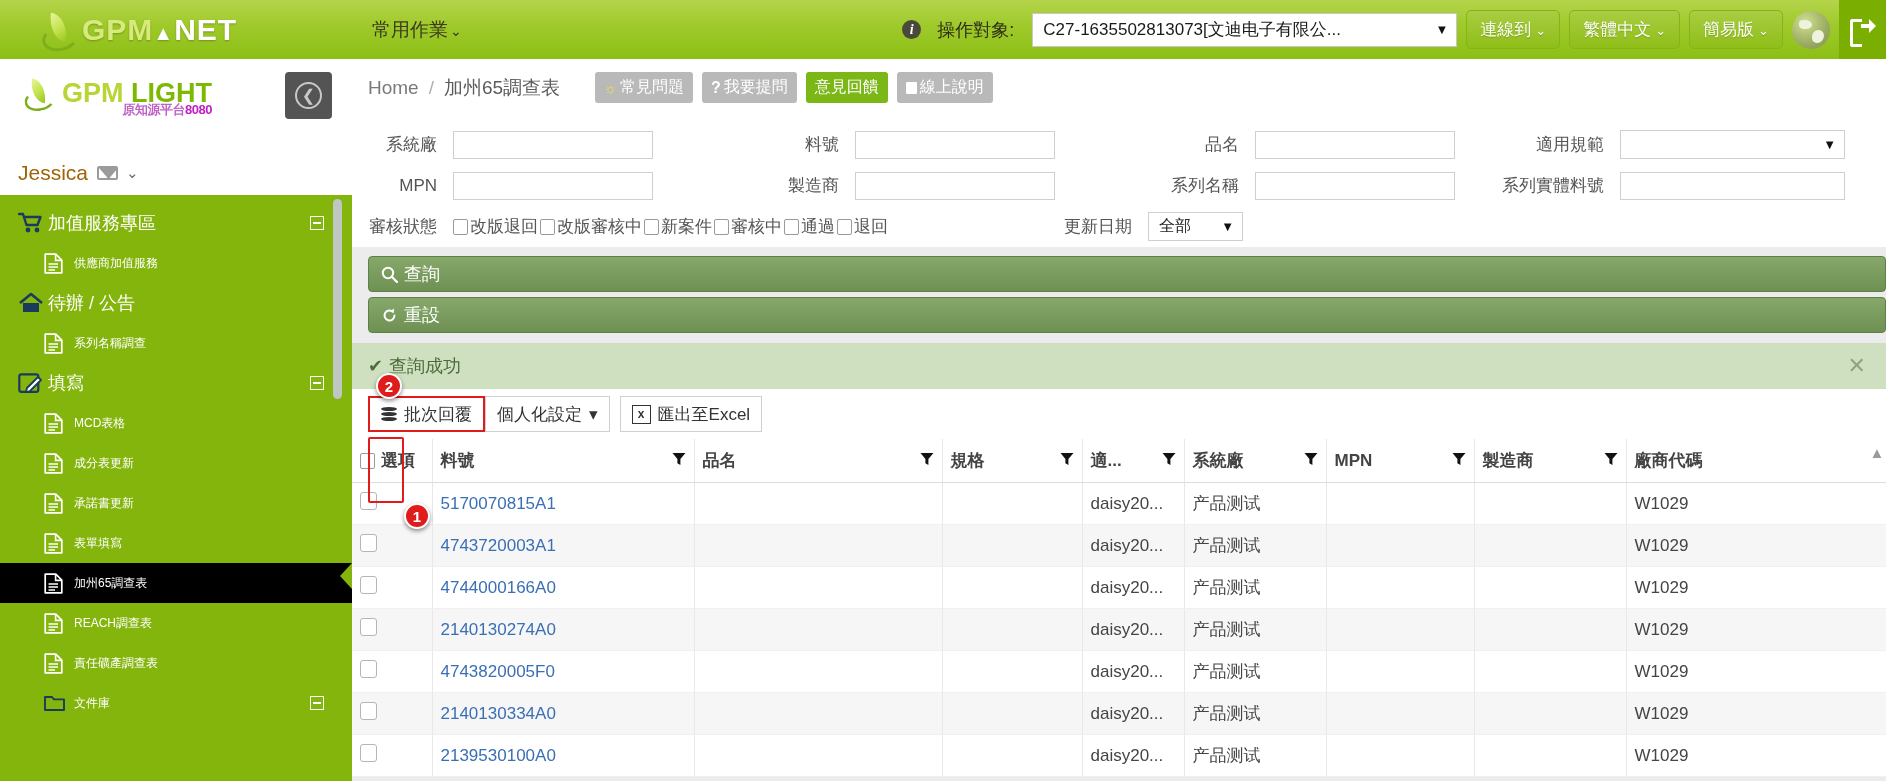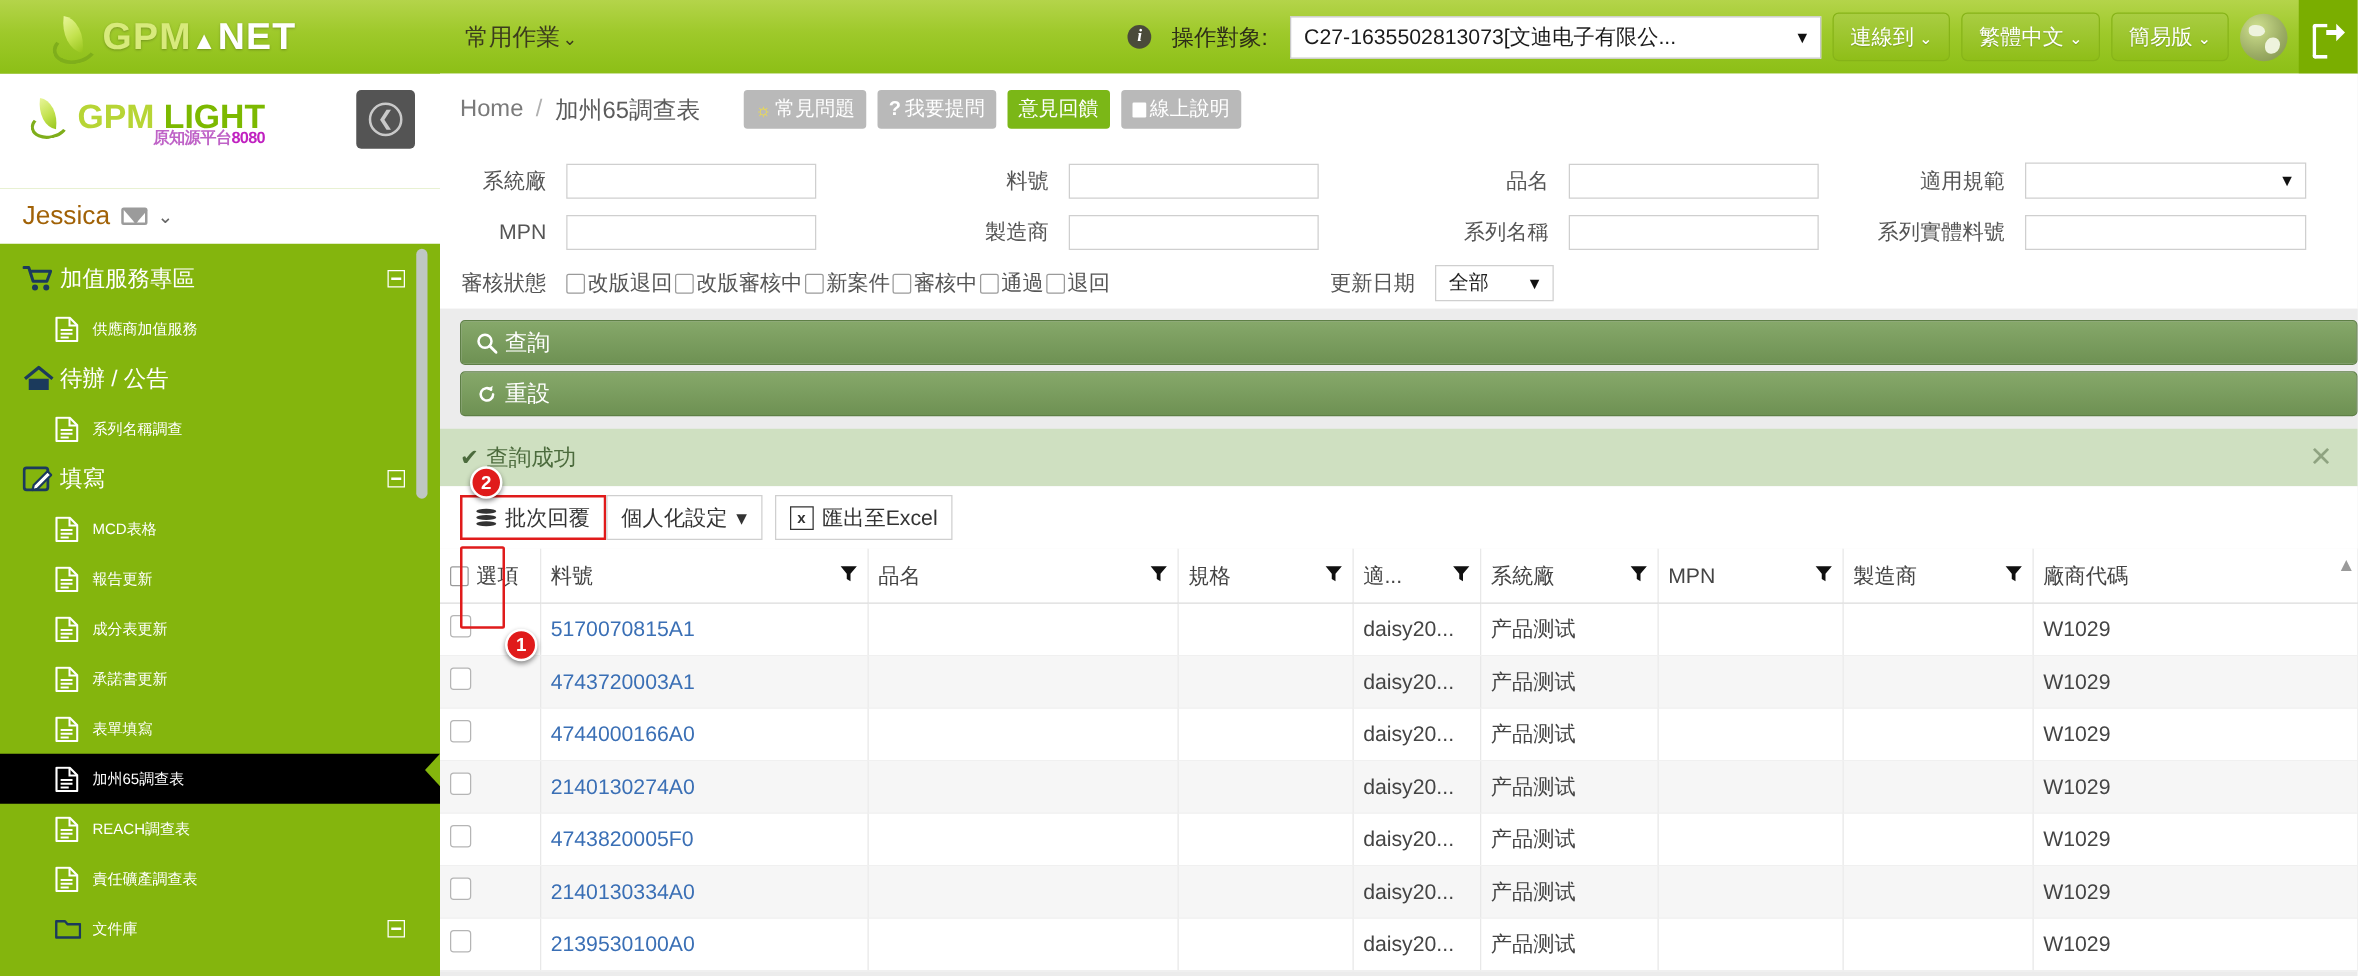--- a/index.html
+++ b/index.html
@@ -260,21 +260,21 @@
   .badge {
     position: absolute; width: 26px; height: 26px; border-radius: 50%;
     background: #e01b1b; color: #fff; font-size: 15px; font-weight: bold;
     display: flex; align-items: center; justify-content: center;
     border: 2px solid #fff; box-shadow: 0 2px 4px rgba(0,0,0,.45); z-index: 30;
   }
   
   .grid-wrap { background: #fff; position: relative; }
   table.grid { border-collapse: collapse; width: 1534px; table-layout: fixed; }
   table.grid th {
-    font-size: 17px; color: #444; font-weight: normal; text-align: left;
+    font-size: 17px; color: #444; font-weight: bold; text-align: left;
     padding: 10px 8px; border-bottom: 1px solid #dcdcdc;
     border-right: 1px solid #e8e8e8; background: #fff; white-space: nowrap;
   }
   table.grid th .th-in { display: flex; align-items: center; }
   table.grid th .funnel { margin-left: auto; }
   table.grid td {
     font-size: 17px; color: #444; padding: 9px 8px;
     border-right: 1px solid #e8e8e8; border-bottom: 1px solid #f0f0f0;
     white-space: nowrap; overflow: hidden;
   }
@@ -420,32 +420,20 @@
         <span class="nav-ico">
           <svg width="19" height="21" viewBox="0 0 19 21">
             <path d="M1.2 1.2h10.6l6 6v12.6H1.2z" fill="none" stroke="#fff" stroke-width="1.7" stroke-linejoin="round"></path>
             <path d="M11.6 1.4v6h6" fill="none" stroke="#fff" stroke-width="1.6"></path>
             <line x1="4.5" y1="11" x2="14" y2="11" stroke="#fff" stroke-width="1.5"></line>
             <line x1="4.5" y1="14" x2="14" y2="14" stroke="#fff" stroke-width="1.5"></line>
             <line x1="4.5" y1="17" x2="11" y2="17" stroke="#fff" stroke-width="1.5"></line>
           </svg>
         </span>
         <span class="nav-label">MCD表格</span>
-      </div>
-      <div class="nav-item sub">
-        <span class="nav-ico">
-          <svg width="19" height="21" viewBox="0 0 19 21">
-            <path d="M1.2 1.2h10.6l6 6v12.6H1.2z" fill="none" stroke="#fff" stroke-width="1.7" stroke-linejoin="round"></path>
-            <path d="M11.6 1.4v6h6" fill="none" stroke="#fff" stroke-width="1.6"></path>
-            <line x1="4.5" y1="11" x2="14" y2="11" stroke="#fff" stroke-width="1.5"></line>
-            <line x1="4.5" y1="14" x2="14" y2="14" stroke="#fff" stroke-width="1.5"></line>
-            <line x1="4.5" y1="17" x2="11" y2="17" stroke="#fff" stroke-width="1.5"></line>
-          </svg>
-        </span>
-        <span class="nav-label">報告更新</span>
       </div>
       <div class="nav-item sub">
         <span class="nav-ico">
           <svg width="19" height="21" viewBox="0 0 19 21">
             <path d="M1.2 1.2h10.6l6 6v12.6H1.2z" fill="none" stroke="#fff" stroke-width="1.7" stroke-linejoin="round"></path>
             <path d="M11.6 1.4v6h6" fill="none" stroke="#fff" stroke-width="1.6"></path>
             <line x1="4.5" y1="11" x2="14" y2="11" stroke="#fff" stroke-width="1.5"></line>
             <line x1="4.5" y1="14" x2="14" y2="14" stroke="#fff" stroke-width="1.5"></line>
             <line x1="4.5" y1="17" x2="11" y2="17" stroke="#fff" stroke-width="1.5"></line>
           </svg>

